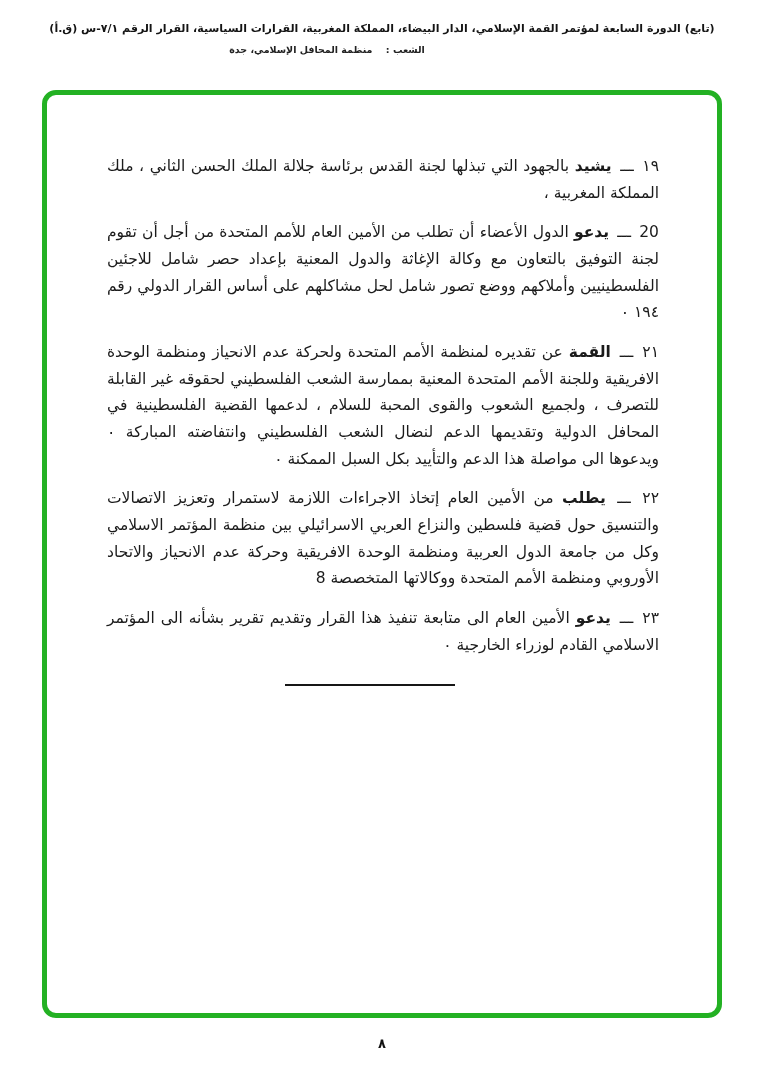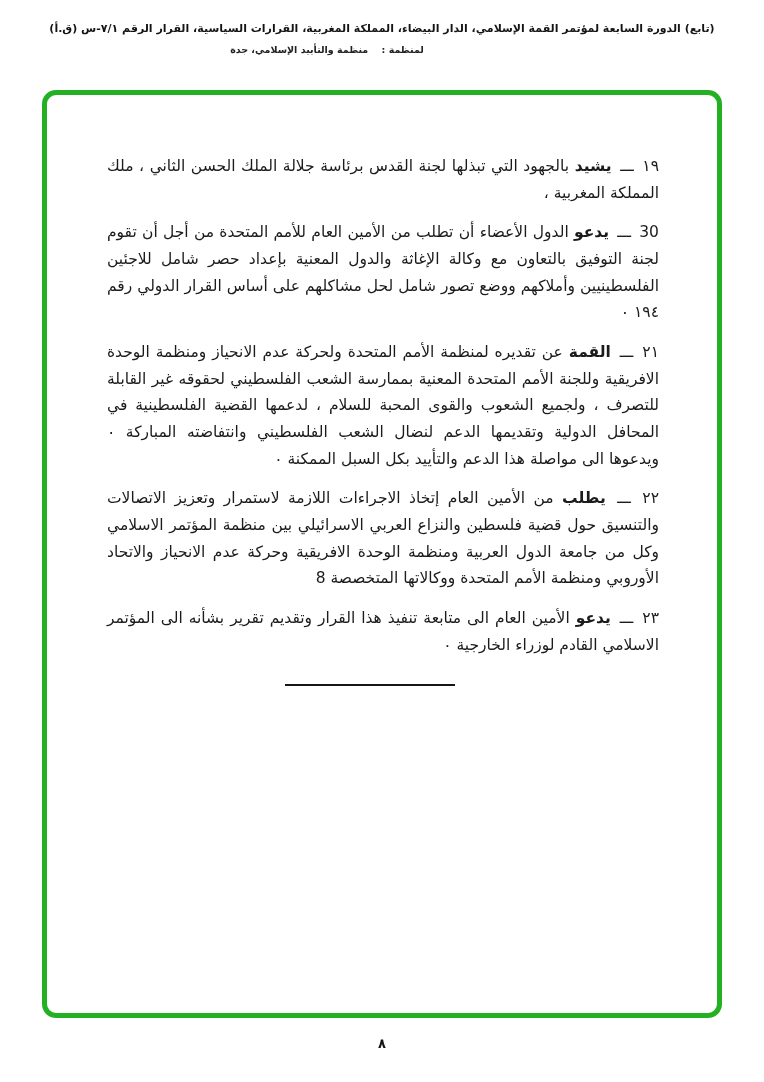--- a/index.html
+++ b/index.html
@@ -90,37 +90,37 @@
   }
 </style>
 </head>
 <body>
 
 <div class="page">
 
   <div class="header">
     <div class="header-title">(تابع) الدورة السابعة لمؤتمر القمة الإسلامي، الدار البيضاء، المملكة المغربية، القرارات السياسية، القرار الرقم ٧/١-س (ق.أ)</div>
     <div class="header-source">
-      <span class="src-label">لمنظمة :</span>
-      <span class="src-value">منظمة والتأييد الإسلامي، جدة</span>
+      <span class="src-label">الشعب :</span>
+      <span class="src-value">منظمة المحافل الإسلامي، جدة</span>
     </div>
   </div>
 
   <div class="frame" style="border-color: rgb(35, 177, 35);">
     <div class="content">
 
       <div class="para">
         <span class="num">١٩</span>
         <span class="dash">ـــ</span>
         <span class="lead">يشيد</span>
         <span class="rest">بالجهود التي تبذلها لجنة القدس برئاسة جلالة الملك الحسن الثاني ، ملك المملكة المغربية ،</span>
       </div>
 
       <div class="para">
-        <span class="num">30</span>
+        <span class="num">20</span>
         <span class="dash">ـــ</span>
         <span class="lead">يدعو</span>
         <span class="rest">الدول الأعضاء أن تطلب من الأمين العام للأمم المتحدة من أجل أن تقوم لجنة التوفيق بالتعاون مع وكالة الإغاثة والدول المعنية بإعداد حصر شامل للاجئين الفلسطينيين وأملاكهم ووضع تصور شامل لحل مشاكلهم على أساس القرار الدولي رقم ١٩٤ ٠</span>
       </div>
 
       <div class="para">
         <span class="num">٢١</span>
         <span class="dash">ـــ</span>
         <span class="lead">القمة</span>
         <span class="rest">عن تقديره لمنظمة الأمم المتحدة ولحركة عدم الانحياز ومنظمة الوحدة الافريقية وللجنة الأمم المتحدة المعنية بممارسة الشعب الفلسطيني لحقوقه غير القابلة للتصرف ، ولجميع الشعوب والقوى المحبة للسلام ، لدعمها القضية الفلسطينية في المحافل الدولية وتقديمها الدعم لنضال الشعب الفلسطيني وانتفاضته المباركة ٠ ويدعوها الى مواصلة هذا الدعم والتأييد بكل السبل الممكنة ٠</span>

